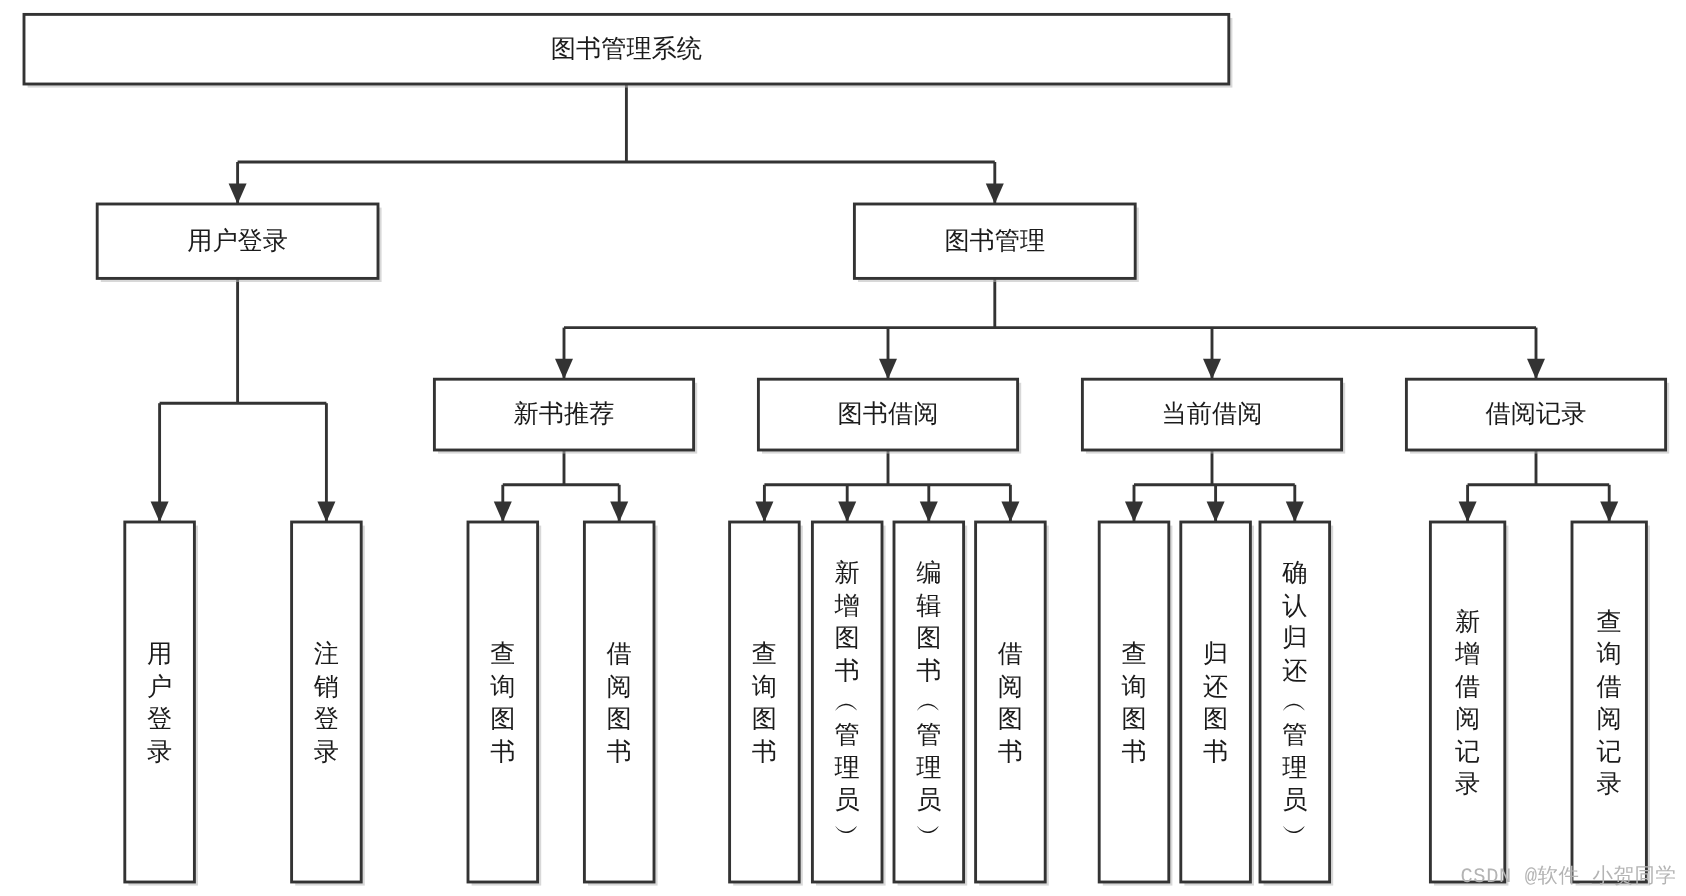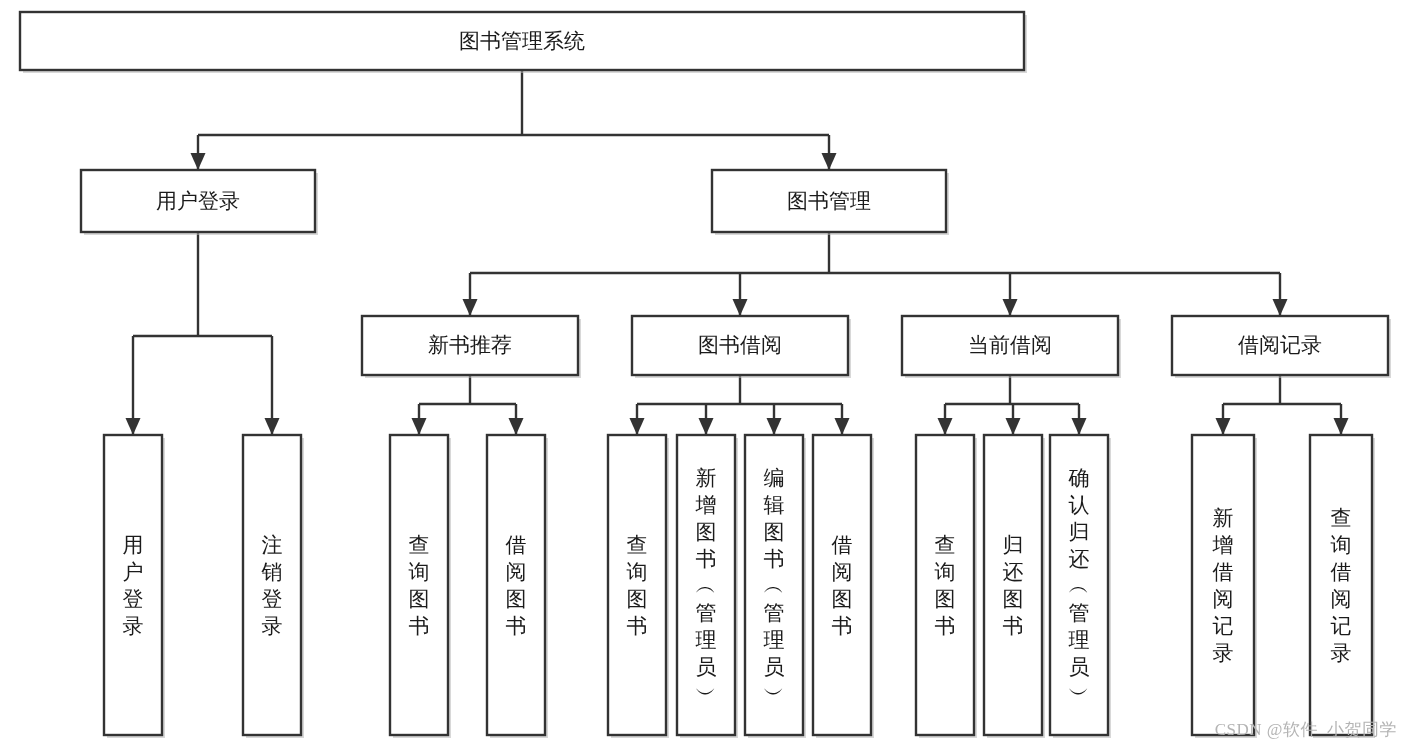--- a/index.html
+++ b/index.html
@@ -56,21 +56,21 @@
   .node-label-v {
     font-family: "Liberation Sans", "DejaVu Sans", sans-serif;
     font-size: 21px;
     fill: #1b1b1b;
     text-anchor: middle;
   }
   .watermark {
     position: absolute;
     right: 8px;
     bottom: 6px;
-    font-family: Liberation Serif, serif;
+    font-family: Liberation Mono, monospace;
     font-size: 17px;
     color: #b4b4b4;
     letter-spacing: 0.5px;
     white-space: nowrap;
     user-select: none;
   }
 </style>
 </head>
 <body>
 

